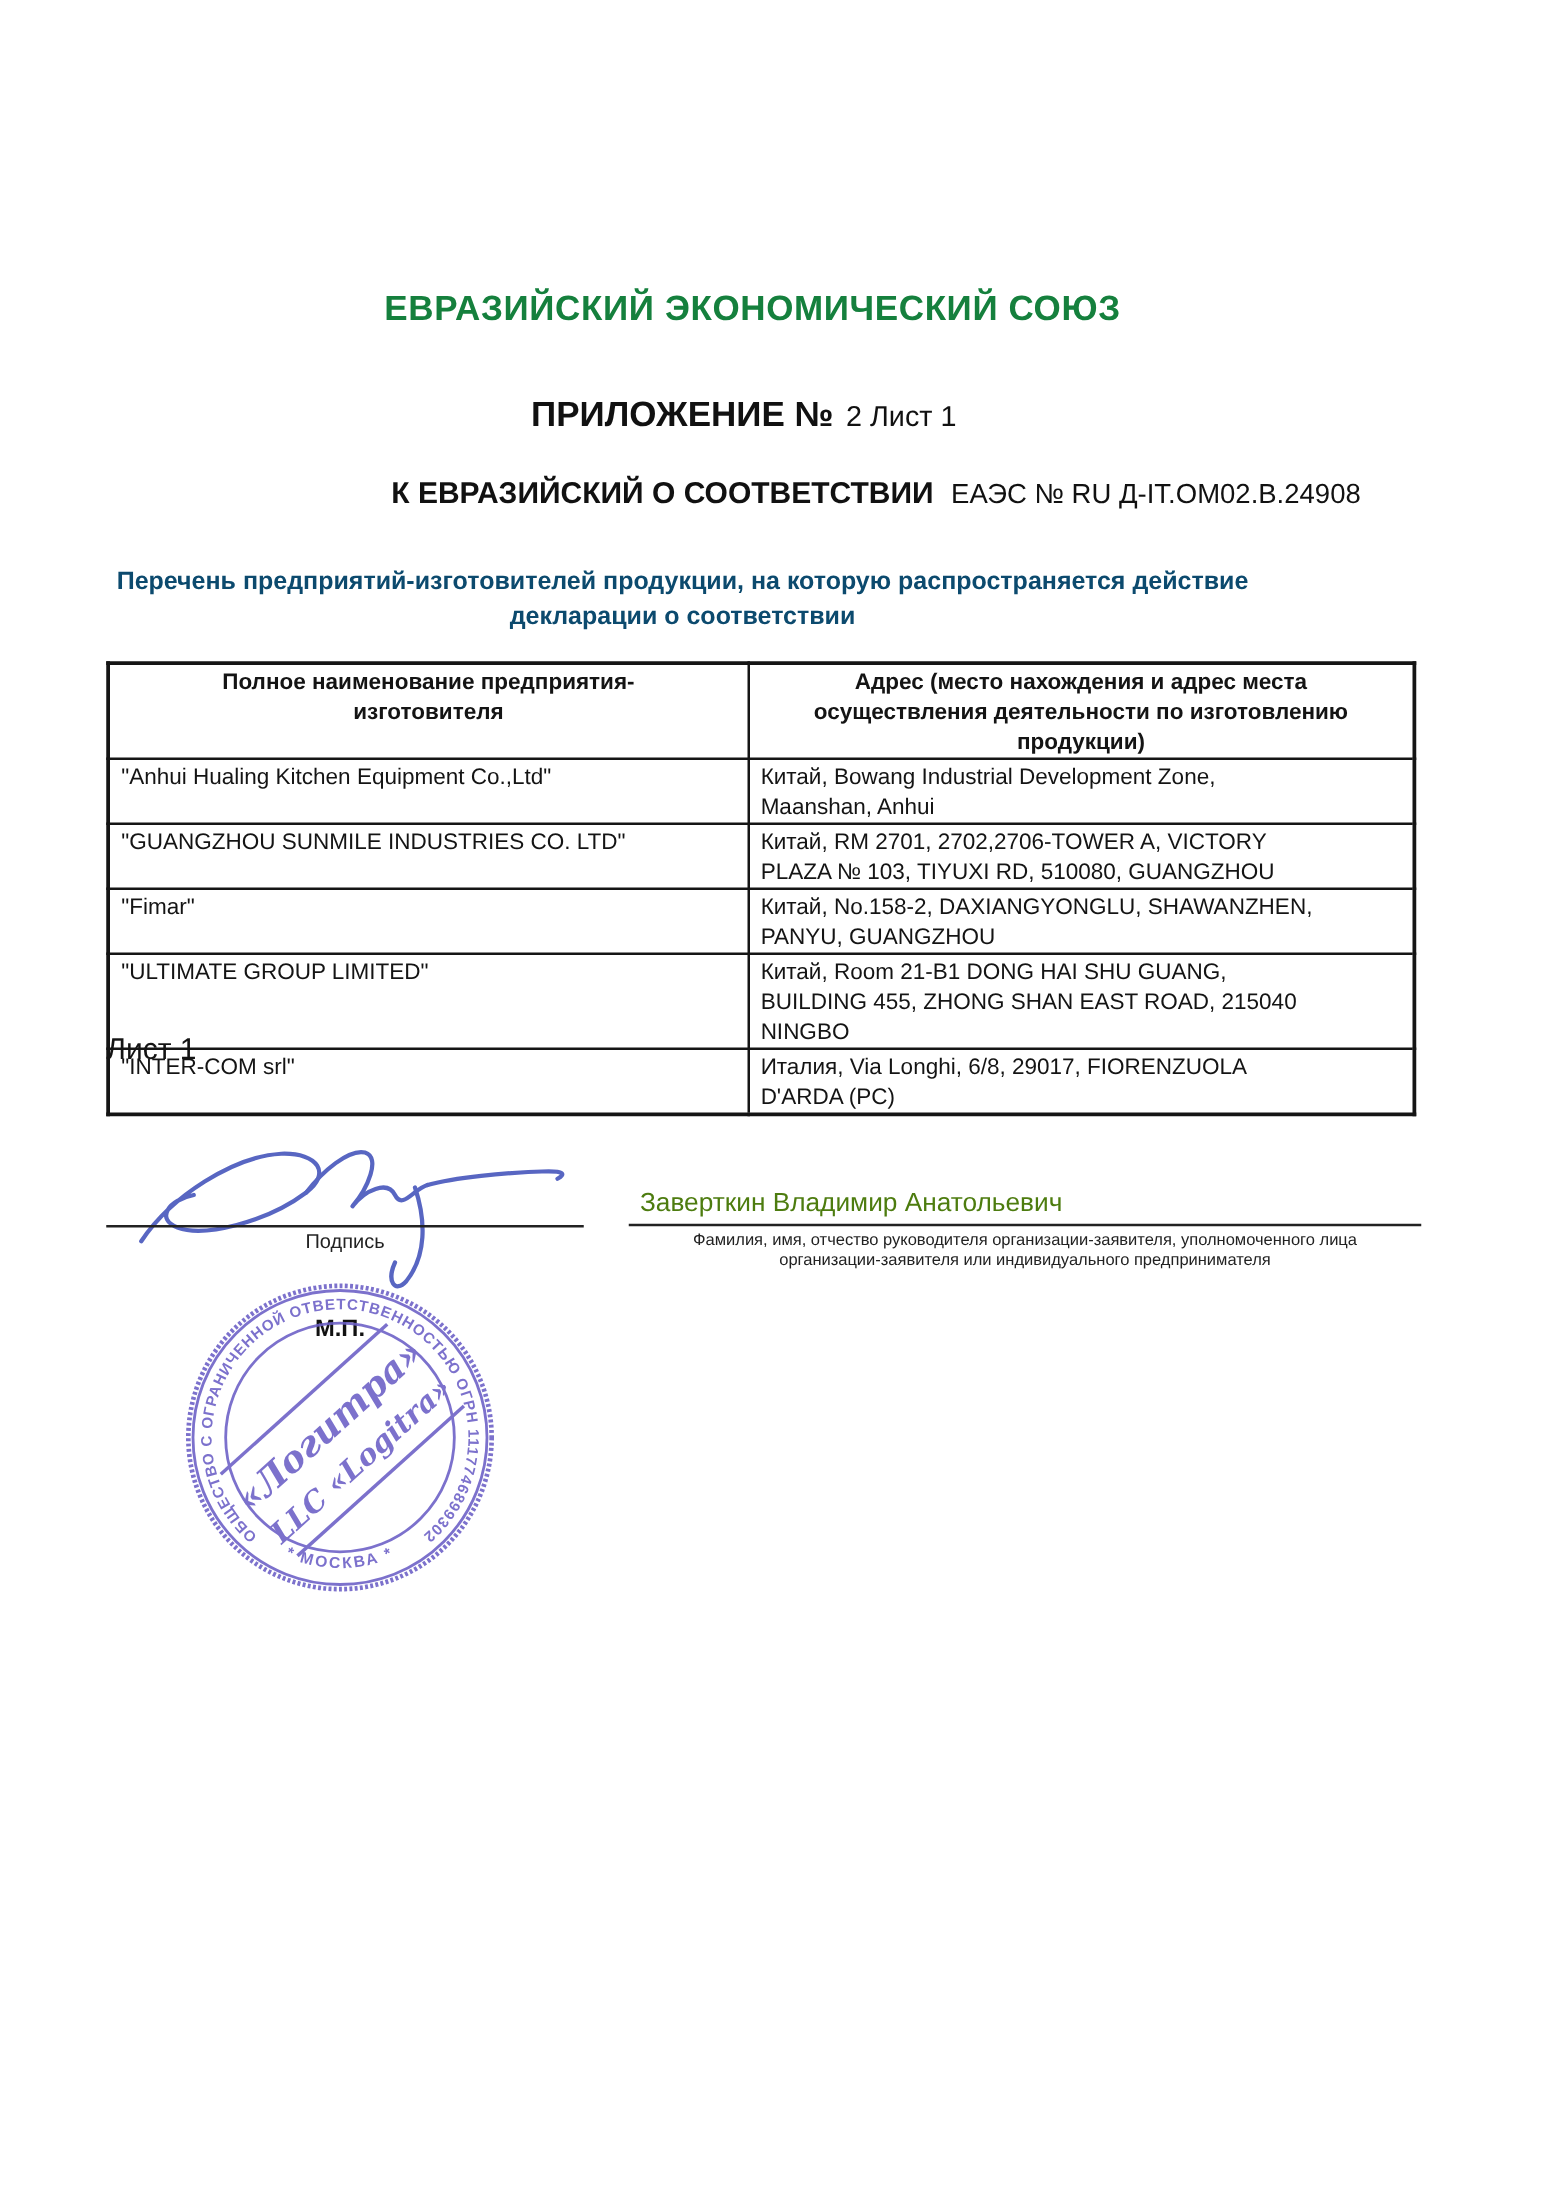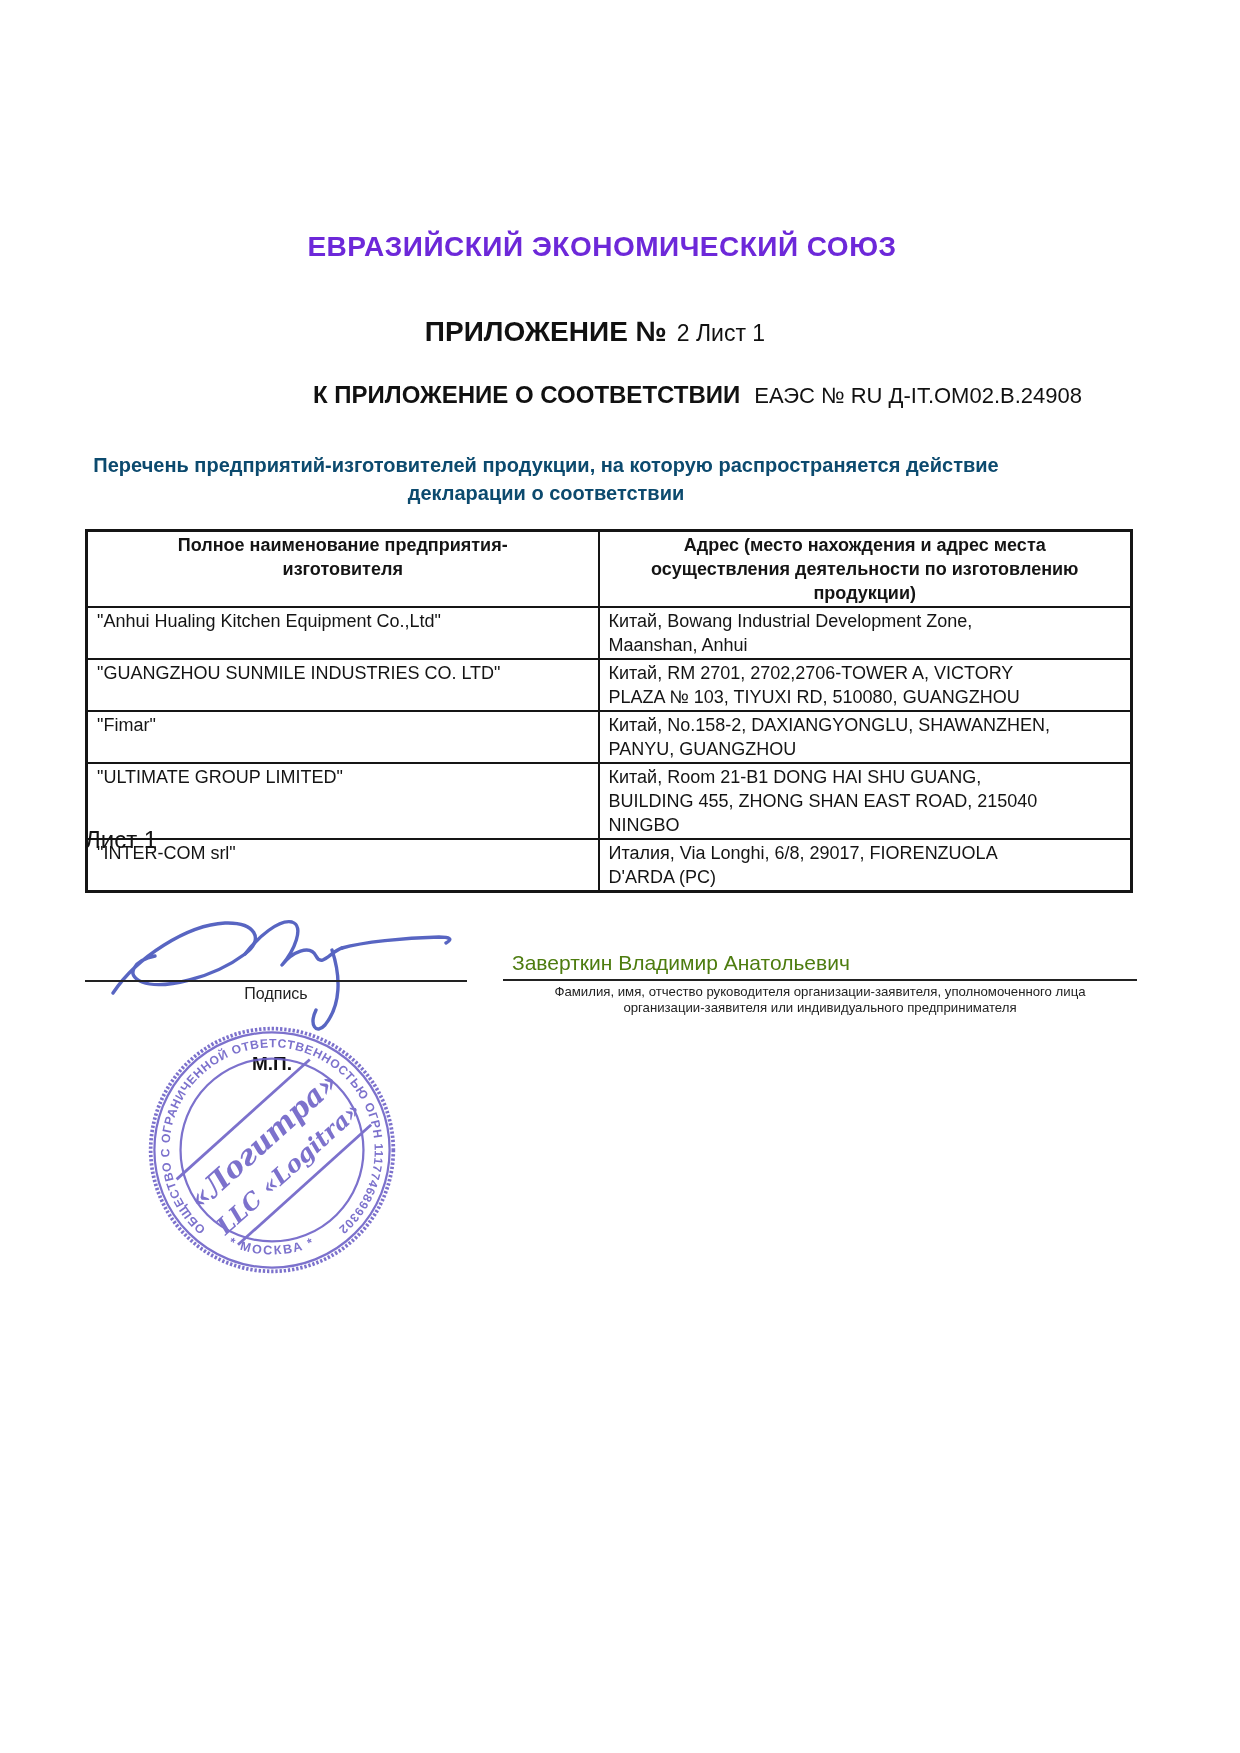--- a/index.html
+++ b/index.html
@@ -1,20 +1,20 @@
 <!DOCTYPE html>
 <html><head>
 <meta charset="utf-8">
 <style>
   * { margin:0; padding:0; box-sizing:border-box; }
   body { background:#ffffff; font-family:"Liberation Sans", sans-serif; color:#1a1a1a; }
   .page { position:relative; width:1240px; height:1753px; background:#ffffff; overflow:hidden; }
 
   .union-title { position:absolute; top:231px; left:0; width:1168px; text-align:center;
-                 font-size:28px; font-weight:bold; letter-spacing:0.5px; color:#6d28d9;padding-left:36px; }
+                 font-size:28px; font-weight:bold; letter-spacing:0.5px; color:#15803d;padding-left:36px; }
   .appendix-line { position:absolute; top:316px; left:0; width:1190px; text-align:center; color:#111; }
   .appendix-line .b { font-size:28px; font-weight:bold; }
   .appendix-line .r { font-size:23px; font-weight:normal; margin-left:10px; }
   .declaration-line { position:absolute; top:381px; left:313px; white-space:nowrap; color:#111; }
   .declaration-line .b { font-size:24px; font-weight:bold; }
   .declaration-line .r { font-size:22px; font-weight:normal; margin-left:14px; }
   .list-subtitle { position:absolute; top:451px; left:0; width:1092px; text-align:center;
                    font-size:20px; font-weight:bold; line-height:28px; white-space:pre-line; color:#0c4a6e; }
 
   table.mfr { position:absolute; left:85px; top:529px; width:1048px;
@@ -50,21 +50,21 @@
 
 <div class="page">
 
   <div class="union-title">ЕВРАЗИЙСКИЙ ЭКОНОМИЧЕСКИЙ СОЮЗ</div>
 
   <div class="appendix-line">
     <span class="b">ПРИЛОЖЕНИЕ №</span><span class="r">2 Лист 1</span>
   </div>
 
   <div class="declaration-line">
-    <span class="b">К ПРИЛОЖЕНИЕ О СООТВЕТСТВИИ</span><span class="r">ЕАЭС № RU Д-IT.OM02.B.24908</span>
+    <span class="b">К ЕВРАЗИЙСКИЙ О СООТВЕТСТВИИ</span><span class="r">ЕАЭС № RU Д-IT.OM02.B.24908</span>
   </div>
 
   <div class="list-subtitle">Перечень предприятий-изготовителей продукции, на которую распространяется действие
 декларации о соответствии</div>
 
   <table class="mfr">
     <colgroup>
         <col class="col-name">
         <col>
       </colgroup>

